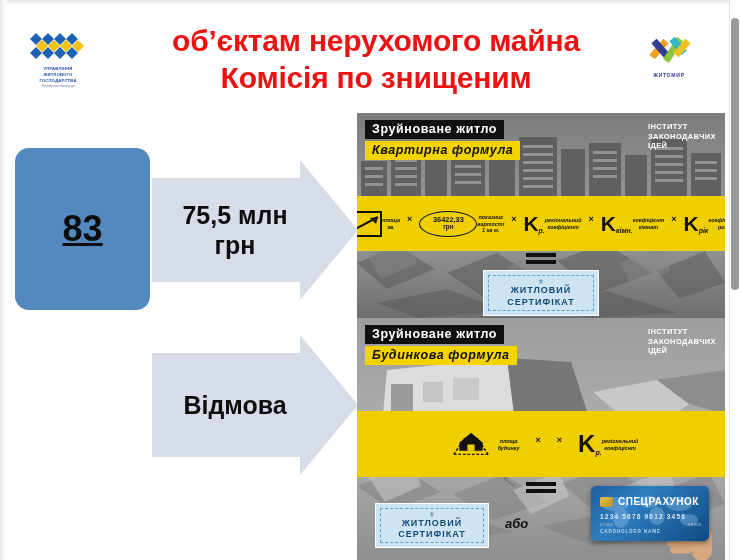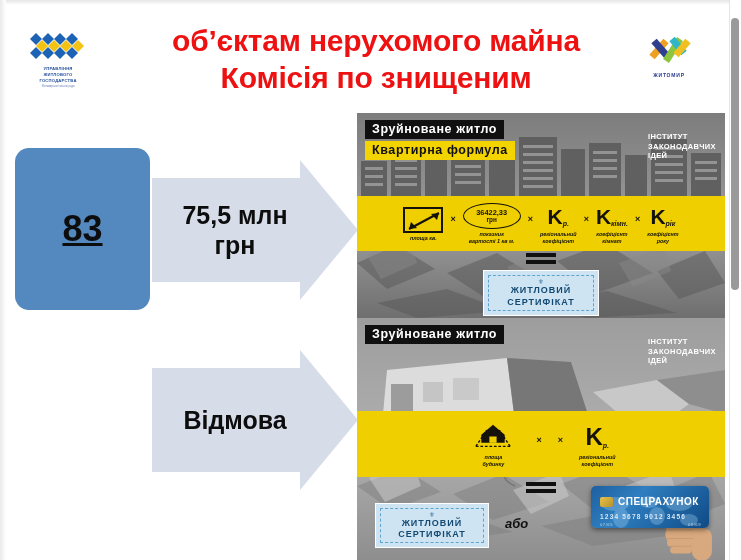--- a/index.html
+++ b/index.html
@@ -112,38 +112,38 @@
   }
   .banner-wrap { position: absolute; left: 8px; top: 6px; z-index: 6; }
   .banner-black {
     display: inline-block; background: #101010; color: #ffffff;
     font-size: 12.5px; font-weight: bold; letter-spacing: .6px;
     padding: 2px 7px 3px 7px; white-space: nowrap;
   }
   .banner-yellow {
     display: inline-block; background: #f4d400; color: #101010;
     font-size: 12.5px; font-weight: bold; letter-spacing: .6px;
-    padding: 2px 7px 3px 7px; margin-top: 2px; white-space: nowrap;
+    padding: 2px 7px 3px 7px; margin-top: 2px; white-space: nowrap; font-style: italic;
   }
   .inst {
-    position: absolute; right: 9px; top: 19px; z-index: 6;
+    position: absolute; right: 9px; top: 9px; z-index: 6;
     color: #ffffff; font-size: 7.5px; font-weight: bold;
     line-height: 1.28; letter-spacing: .4px; text-align: left;
   }
   .yellow-strip {
     position: absolute; left: 0; right: 0; z-index: 5;
     background: #f0cf00;
   }
   .formula {
     position: absolute; left: 0; right: 0; top: 0; bottom: 0;
     display: flex; align-items: center; justify-content: center;
     gap: 7px;
   }
   .f-item {
-    display: flex; flex-direction: column; align-items: center;
+    display: flex; flex-direction: row; align-items: center;
     justify-content: flex-start;
   }
   .f-top { height: 28px; display: flex; align-items: center; justify-content: center; }
   .f-cap {
     font-size: 5.4px; font-weight: bold; font-style: italic;
     color: #14120a; text-align: center; line-height: 1.25; margin-top: 1px;
     white-space: pre-line;
   }
   .f-times {
     font-size: 9px; font-weight: bold; color: #14120a;
@@ -292,21 +292,21 @@
         <svg viewBox="0 0 58 140" preserveAspectRatio="none">
           <polygon points="0,0 0,140 58,70" fill="#d6dce8"></polygon>
         </svg>
       </div>
       <div class="arrow-label" style="white-space:pre-line;">75,5 млн
 грн</div>
     </div>
   </div>
 
   <div class="stat-row" style="left:0;top:330px;width:357px;height:180px;">
-    <div class="arrow" style="left:152px;top:20px;width:206px;height:140px;background:transparent;">
+    <div class="arrow" style="left:152px;top:5px;width:206px;height:140px;background:transparent;">
       <div class="shaft" style="top:18px;bottom:18px;right:56px;"></div>
       <div class="head" style="right:0;width:58px;">
         <svg viewBox="0 0 58 140" preserveAspectRatio="none">
           <polygon points="0,0 0,140 58,70" fill="#d6dce8"></polygon>
         </svg>
       </div>
       <div class="arrow-label" style="white-space:pre-line;">Відмова</div>
     </div>
   </div>
 
@@ -520,20 +520,21 @@
         <polygon points="268,168 312,152 320,176 282,192"></polygon>
       </g>
       <g stroke="#6f6f6f" stroke-width="1.4" fill="none" opacity=".8">
         <path d="M150 120 q14 16 2 28 q-12 12 6 20"></path>
         <path d="M168 124 q16 14 4 26"></path>
       </g>
     </svg>
 
     <div class="banner-wrap">
       <div class="banner-black">Зруйноване житло</div><br>
+      <div class="banner-yellow">Будинкова формула</div>
     </div>
 
     <div class="inst" style="white-space:pre-line;">ІНСТИТУТ
 ЗАКОНОДАВЧИХ
 ІДЕЙ</div>
 
     <div class="yellow-strip" style="top:93px;height:66px;">
       <div class="formula" style="gap:16px;">
 
         <div class="f-item">
@@ -593,21 +594,21 @@
         <rect x="64" y="60" width="28" height="9" rx="4.5"></rect>
         <rect x="92" y="36" width="26" height="42" rx="12"></rect>
       </g>
       <g fill="#c09068" opacity=".5">
         <rect x="58" y="38" width="36" height="1.4"></rect>
         <rect x="60" y="49" width="34" height="1.4"></rect>
         <rect x="64" y="59" width="28" height="1.4"></rect>
       </g>
     </svg>
 
-    <div class="card" style="left:234px;top:168px;width:118px;height:42px;">
+    <div class="card" style="left:234px;top:168px;width:118px;height:55px;">
       <svg class="world" viewBox="0 0 118 55">
         <g fill="#9ecdf0">
           <ellipse cx="24" cy="18" rx="14" ry="7"></ellipse>
           <ellipse cx="30" cy="32" rx="8" ry="10"></ellipse>
           <ellipse cx="58" cy="16" rx="10" ry="6"></ellipse>
           <ellipse cx="66" cy="30" rx="8" ry="9"></ellipse>
           <ellipse cx="88" cy="18" rx="13" ry="7"></ellipse>
           <ellipse cx="98" cy="34" rx="9" ry="6"></ellipse>
         </g>
       </svg>

